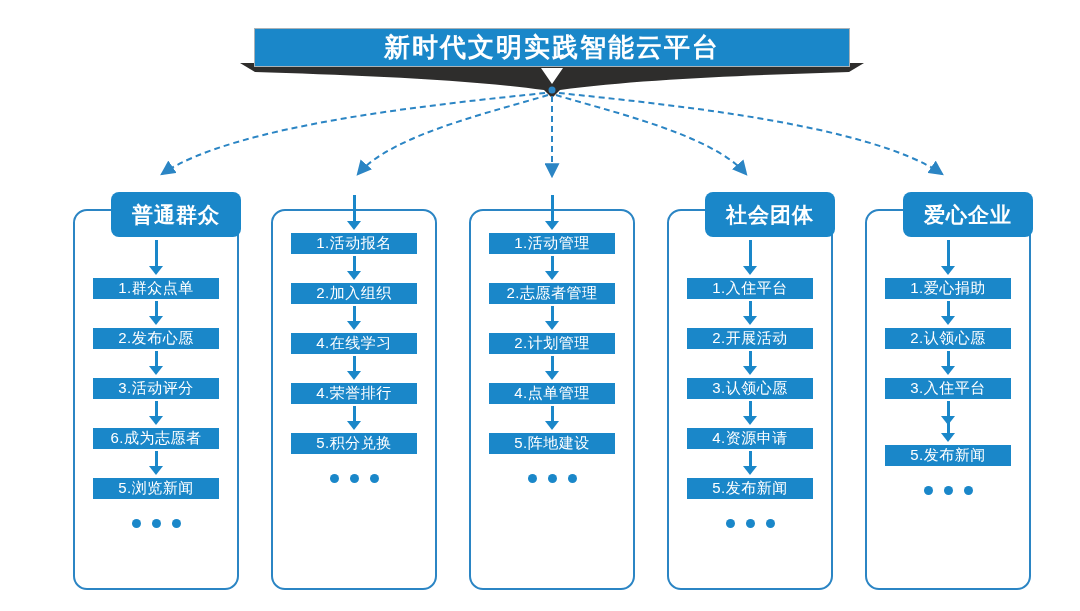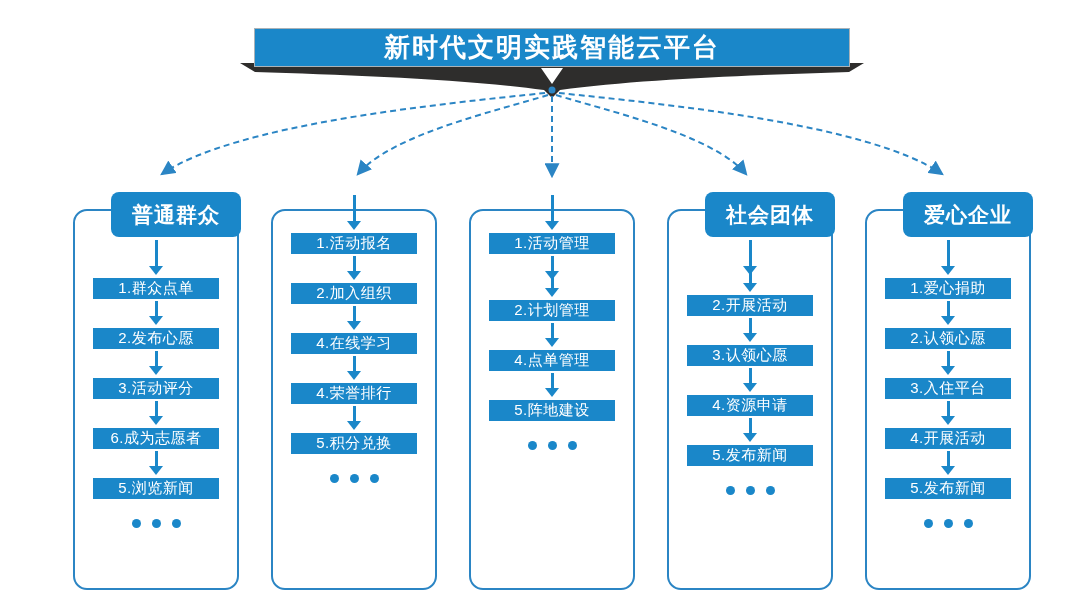--- a/index.html
+++ b/index.html
@@ -125,38 +125,40 @@
           <div class="dot"></div>
           <div class="dot"></div>
           <div class="dot"></div>
         </div>
       </div>
       <div class="column">
         <div class="col-frame"></div>
         <div class="v-arrow long"></div>
         <div class="flow-step">1.活动管理</div>
         <div class="v-arrow short"></div>
+        <div class="flow-step">2.志愿者管理</div>
         <div class="v-arrow short"></div>
         <div class="flow-step">2.计划管理</div>
         <div class="v-arrow short"></div>
         <div class="flow-step">4.点单管理</div>
         <div class="v-arrow short"></div>
         <div class="flow-step">5.阵地建设</div>
         <div class="dots">
           <div class="dot"></div>
           <div class="dot"></div>
           <div class="dot"></div>
         </div>
       </div>
       <div class="column">
         <div class="col-frame"></div>
         <div class="col-header">
           <div class="">社会团体</div>
         </div>
         <div class="v-arrow long"></div>
+        <div class="flow-step">1.入住平台</div>
         <div class="v-arrow short"></div>
         <div class="flow-step">2.开展活动</div>
         <div class="v-arrow short"></div>
         <div class="flow-step">3.认领心愿</div>
         <div class="v-arrow short"></div>
         <div class="flow-step">4.资源申请</div>
         <div class="v-arrow short"></div>
         <div class="flow-step">5.发布新闻</div>
         <div class="dots">
           <div class="dot"></div>
@@ -169,21 +171,20 @@
         <div class="col-header">
           <div class="">爱心企业</div>
         </div>
         <div class="v-arrow long"></div>
         <div class="flow-step">1.爱心捐助</div>
         <div class="v-arrow short"></div>
         <div class="flow-step">2.认领心愿</div>
         <div class="v-arrow short"></div>
         <div class="flow-step">3.入住平台</div>
         <div class="v-arrow short"></div>
-        <div class="flow-step">4.开展活动</div>
         <div class="v-arrow short"></div>
         <div class="flow-step">5.发布新闻</div>
         <div class="dots">
           <div class="dot"></div>
           <div class="dot"></div>
           <div class="dot"></div>
         </div>
       </div>
     </div>
 

